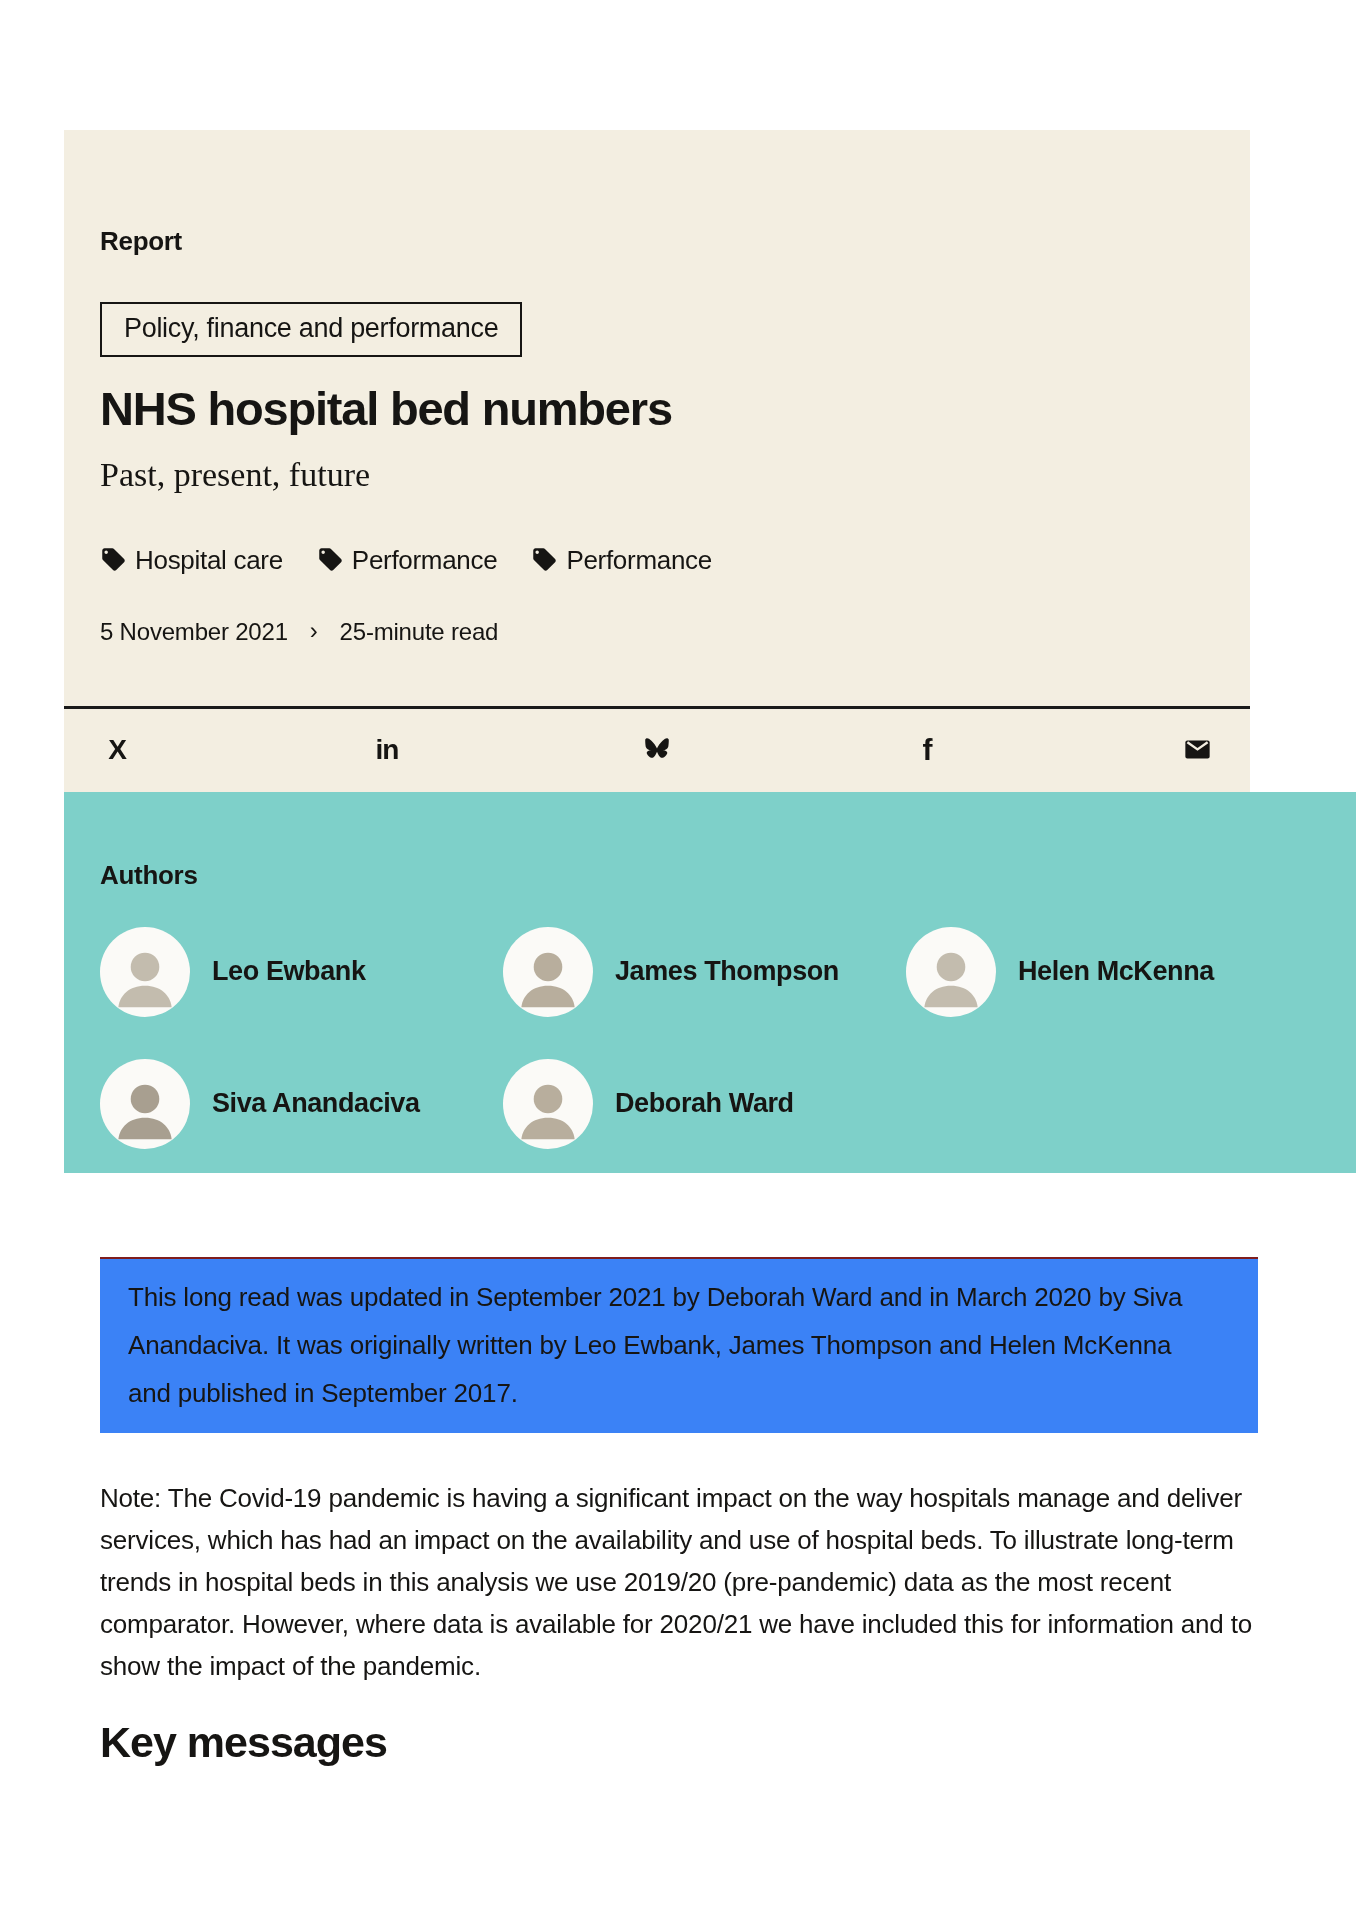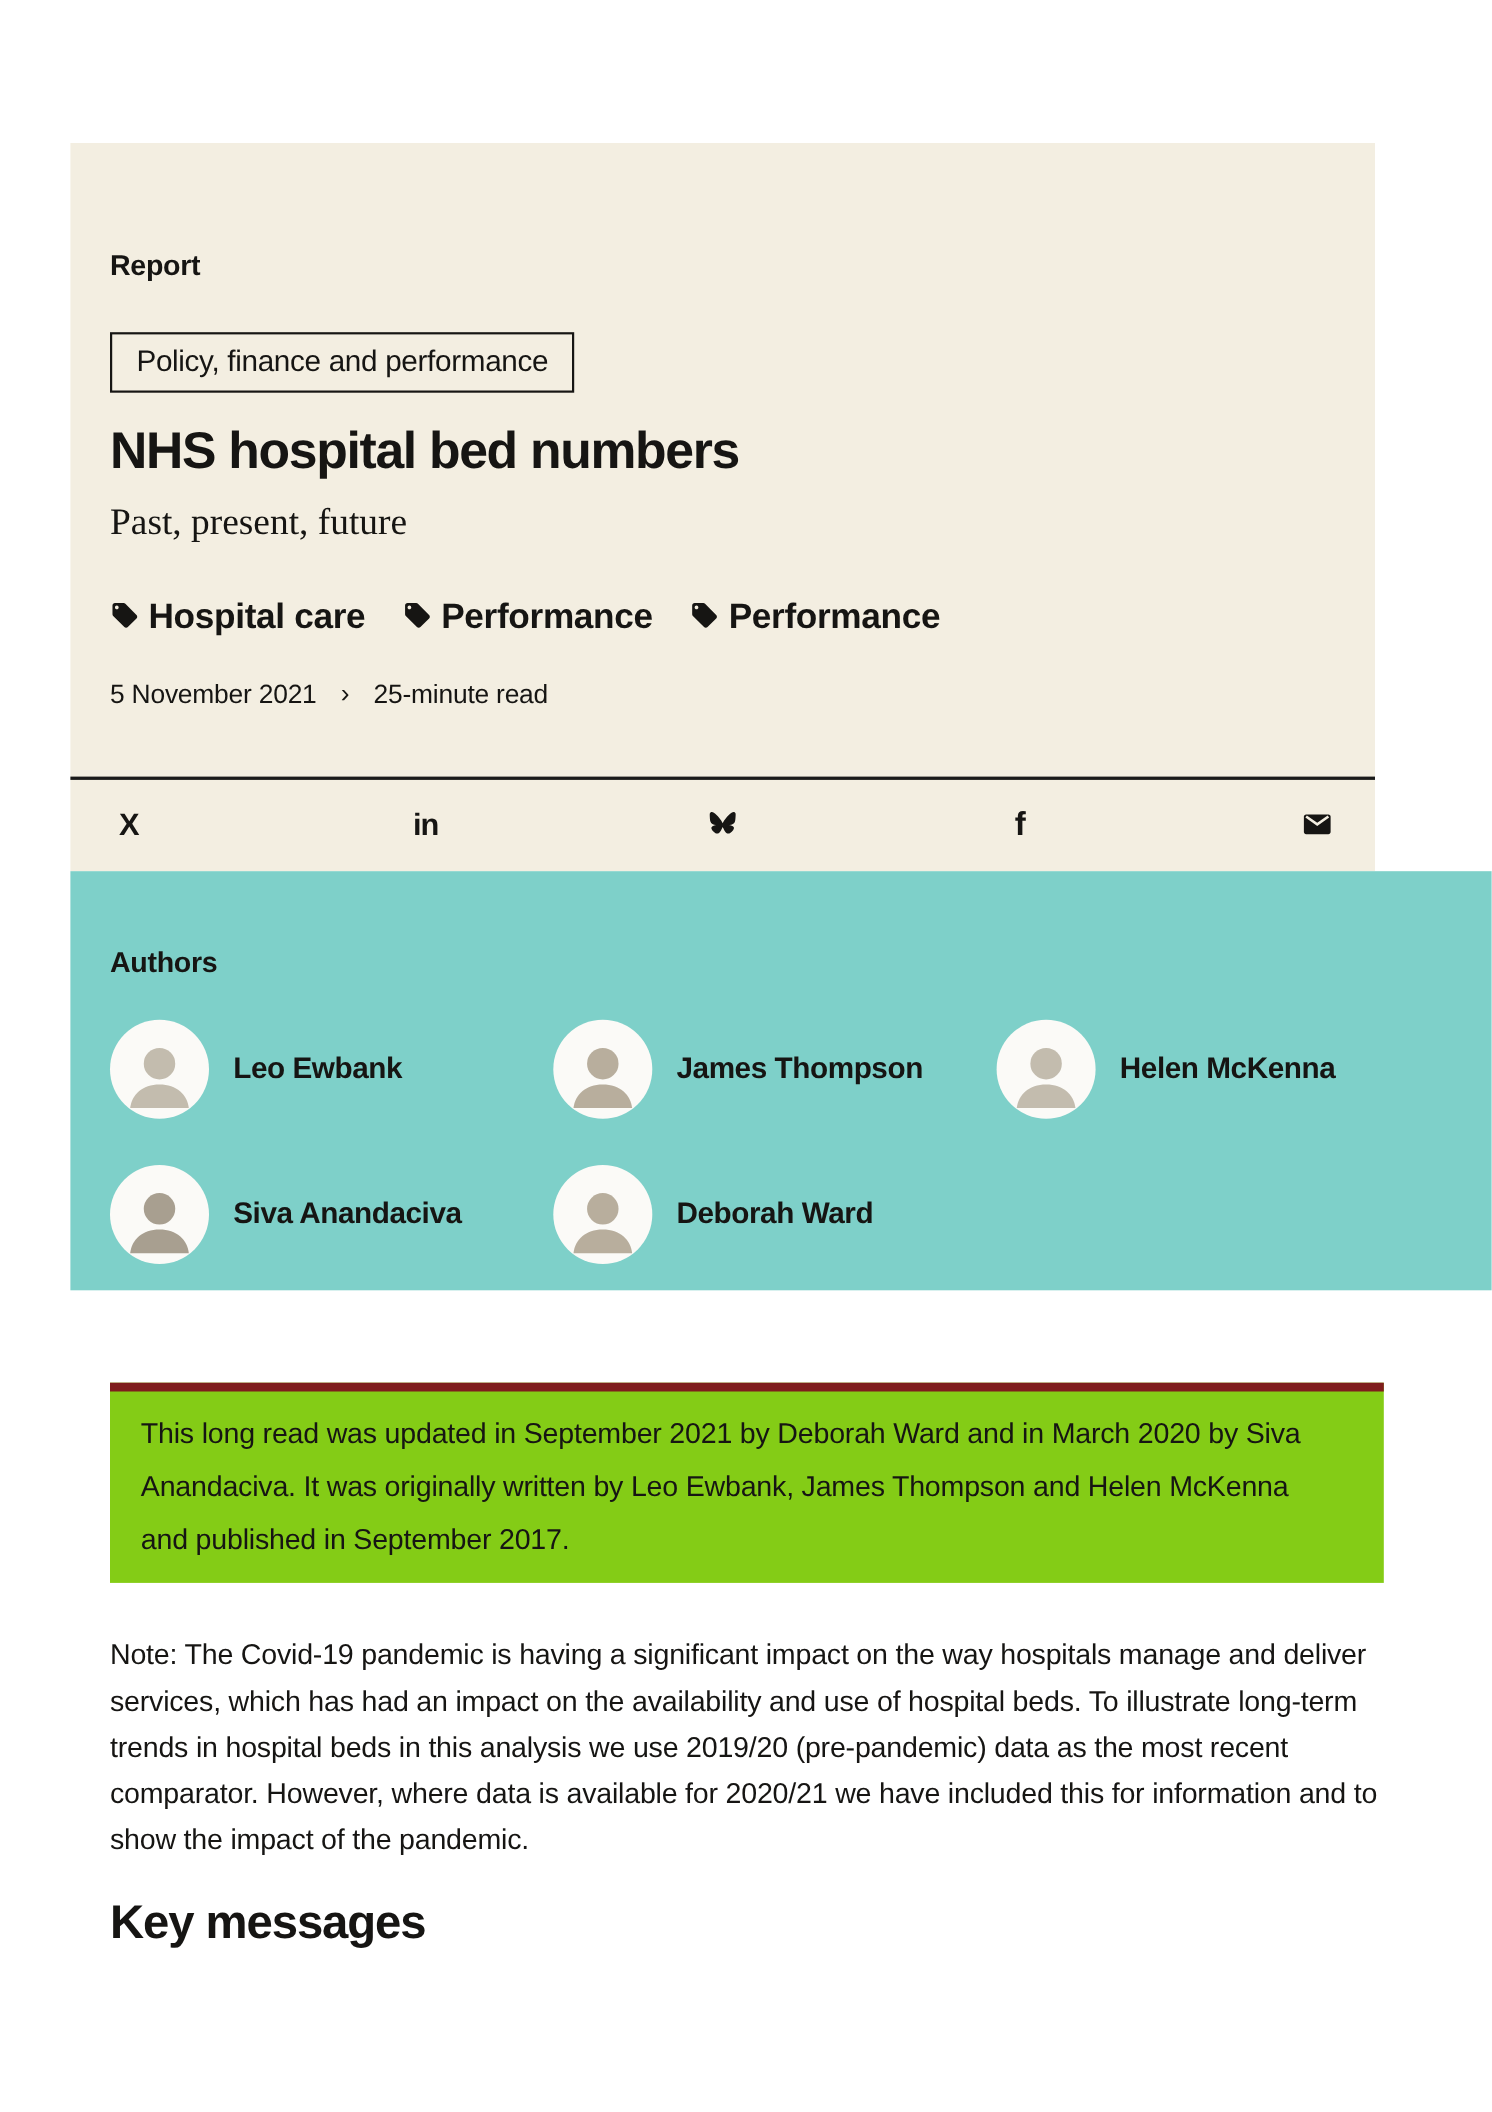--- a/index.html
+++ b/index.html
@@ -38,21 +38,21 @@
     margin-bottom: 26px;
   }
   .subtitle {
     font-family: "Liberation Serif", serif;
     font-size: 34px; font-weight: 400; line-height: 1;
     margin-bottom: 54px;
   }
   .tags { display: flex; align-items: center; gap: 34px; margin-bottom: 44px; }
   .tag { display: flex; align-items: center; gap: 8px; cursor: pointer; }
   .tag svg { width: 27px; height: 27px; display: block; }
-  .tag-label { font-size: 32px; font-weight: 700; letter-spacing: -0.3px; line-height: 28px; }
+  .tag-label { font-size: 26px; font-weight: 400; letter-spacing: -0.3px; line-height: 28px; }
   .date-row { display: flex; align-items: flex-start; gap: 22px; font-size: 24px; padding-bottom: 60px; letter-spacing: -0.2px; }
   .date-sep { font-size: 24px; position: relative; top: -1px; }
   
   .share-bar {
     border-top: 3px solid #1a1a1a;
     display: flex; justify-content: space-between; align-items: center;
     padding: 25px 36px 26px 36px;
   }
   .share-btn {
     background: none; border: none; cursor: pointer; color: #161513;
@@ -78,22 +78,22 @@
     width: 90px; height: 90px; border-radius: 50%;
     background: #fbfaf7; overflow: hidden; flex: 0 0 auto;
     display: flex; align-items: flex-end; justify-content: center;
   }
   .avatar svg { width: 78px; height: 78px; display: block; }
   .author-name { font-size: 27px; font-weight: 700; letter-spacing: -0.4px; }
   
   .main { margin-left: 100px; width: 1158px; }
   .update-box {
     margin-top: 84px;
-    border-top: 8px solid #7f1d1d;
-    background: #84cc16;
+    border-top: 2px solid #7f1d1d;
+    background: #3b82f6;
     padding: 14px 40px 16px 28px;
   }
   .update-box p { font-size: 26px; line-height: 48px; letter-spacing: -0.2px; }
   .note { margin-top: 44px; font-size: 26px; line-height: 42px; letter-spacing: -0.2px; }
   .section-heading { margin-top: 34px; font-size: 43px; font-weight: 700; letter-spacing: -1px; line-height: 1; }
 </style>
 </head>
 <body>
 
 <section class="hero">

